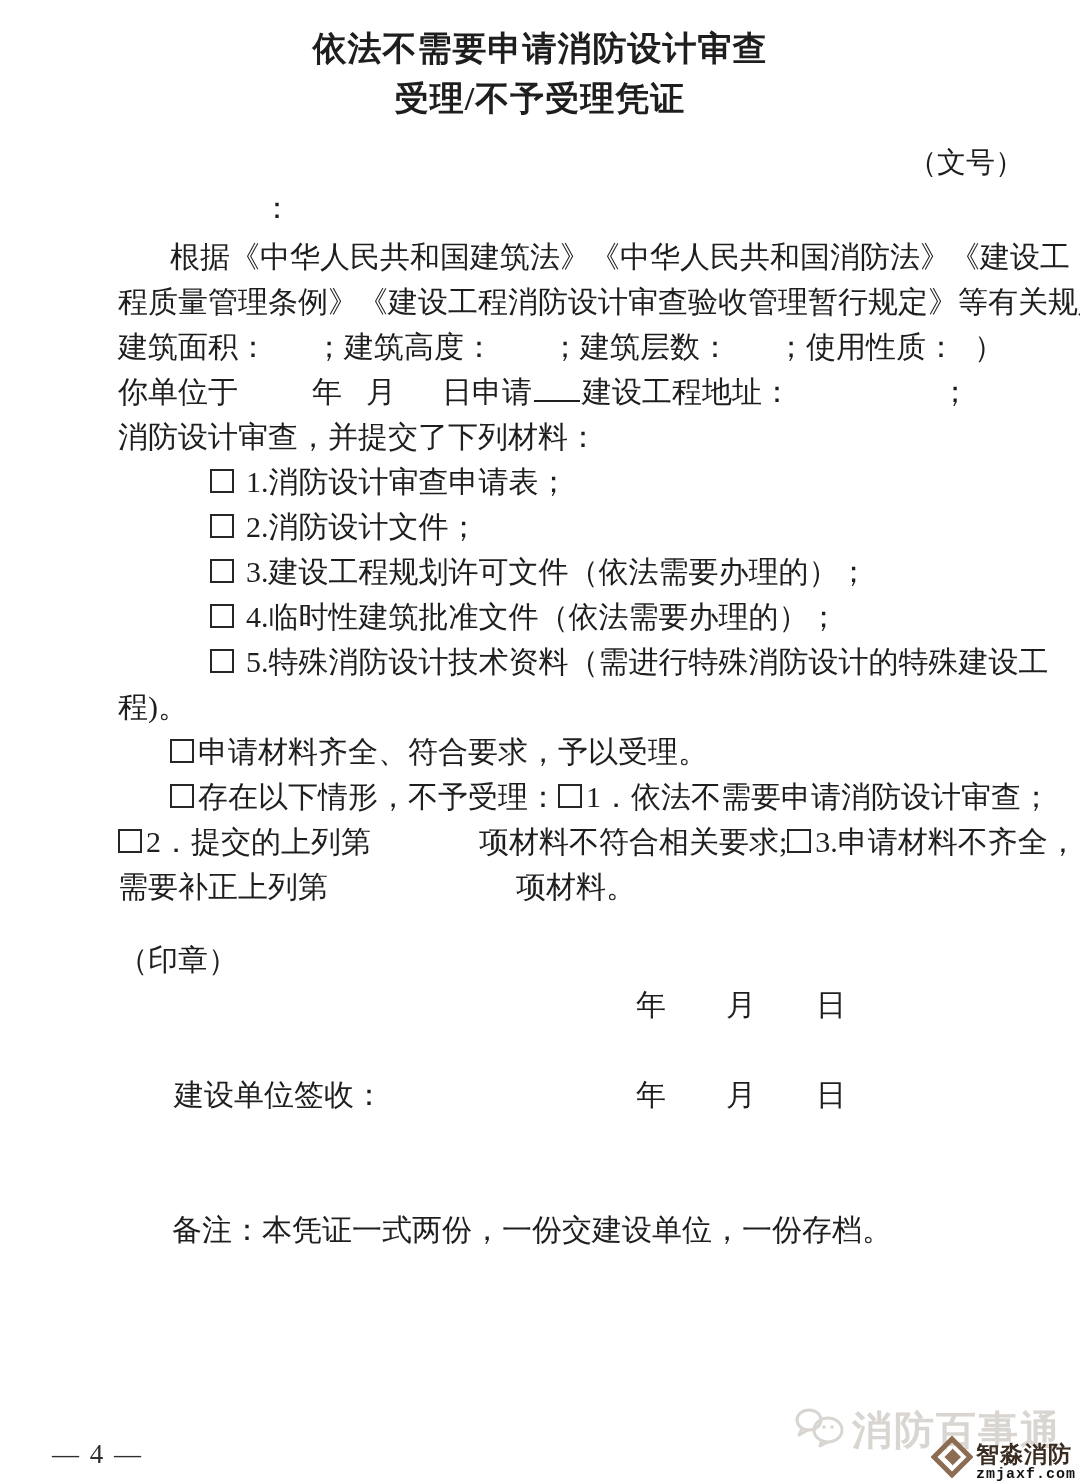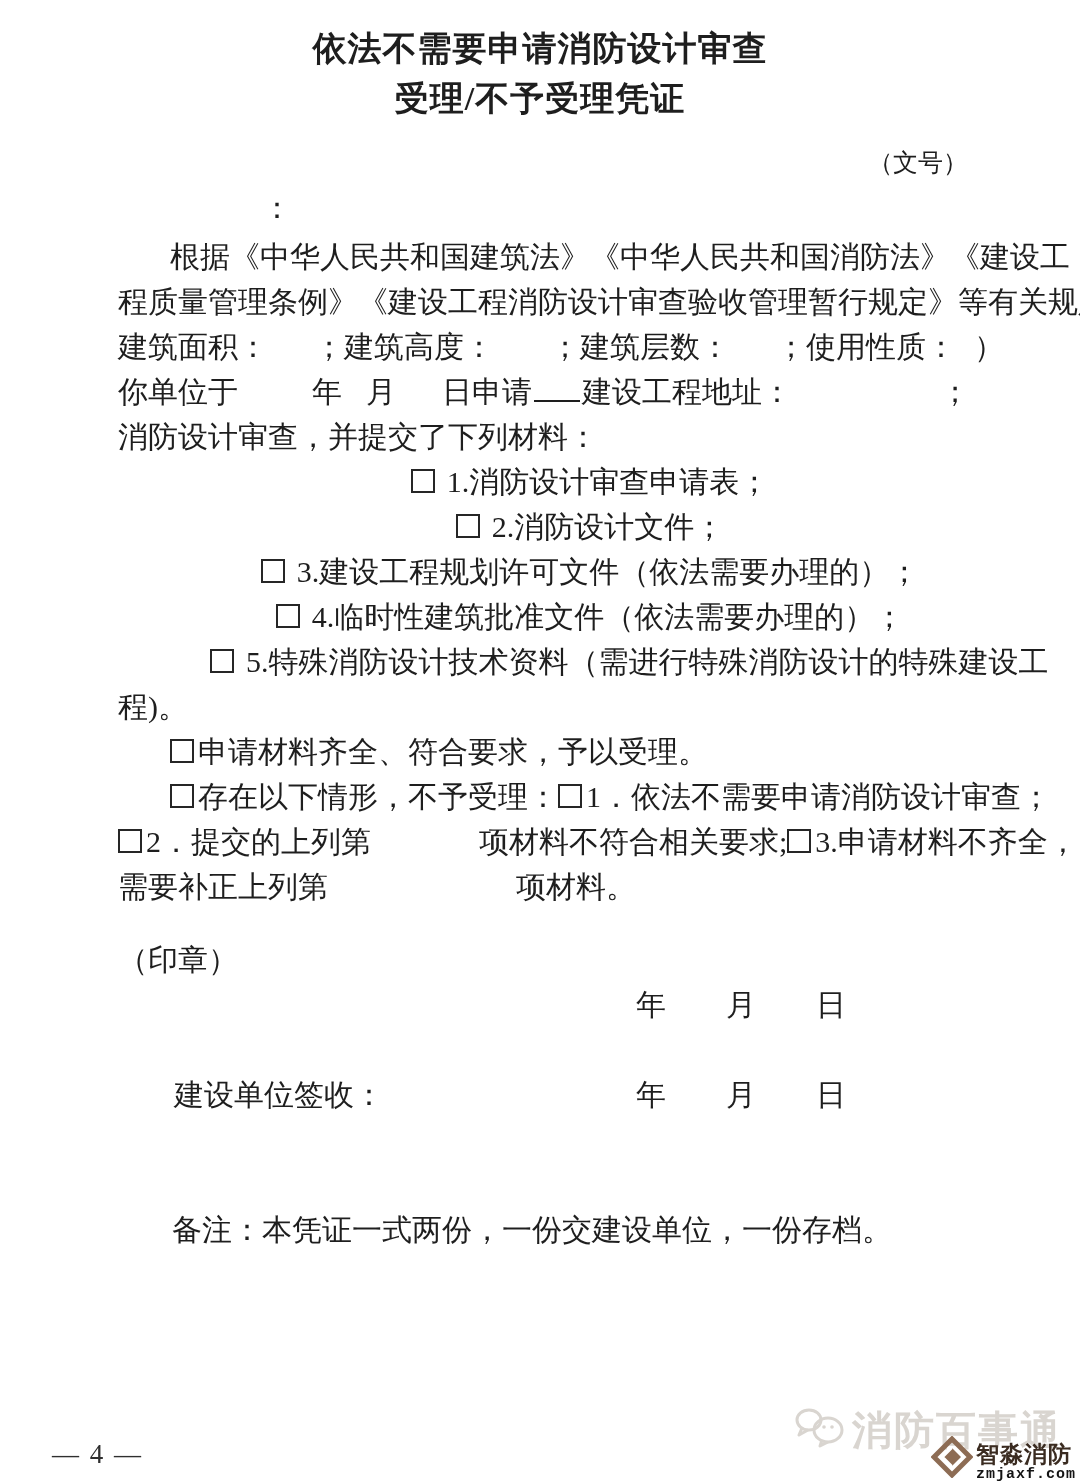--- a/index.html
+++ b/index.html
@@ -16,34 +16,34 @@
     padding-top:24px;
     text-align:center;
     font-weight:bold;
     font-size:34px;
     line-height:50px;
     letter-spacing:1px;
   }
   .doc-number{
     margin-top:16px;
     text-align:right;
-    padding-right:112px;
-    font-size:25px;
+    padding-right:56px;
+    font-size:29px;
     height:45px;
   }
   .addressee{
     margin-left:262px;
     height:45px;
   }
   .content{
     margin:4px 110px 0 118px;
   }
   .line{height:45px;white-space:nowrap;}
   .indent-1{padding-left:52px;}
-  .indent-2{padding-left:92px;text-align:center;}
+  .indent-2{padding-left:92px;}
   .gap{display:inline-block;height:1px;vertical-align:baseline;}
   .uline{
     display:inline-block;width:46px;height:30px;
     border-bottom:2px solid #1e1e1e;
     vertical-align:baseline;margin:0 2px 0 2px;
   }
   .cb{
     display:inline-block;width:20px;height:20px;
     border:2px solid #262626;background:#fff;
     vertical-align:-1px;

